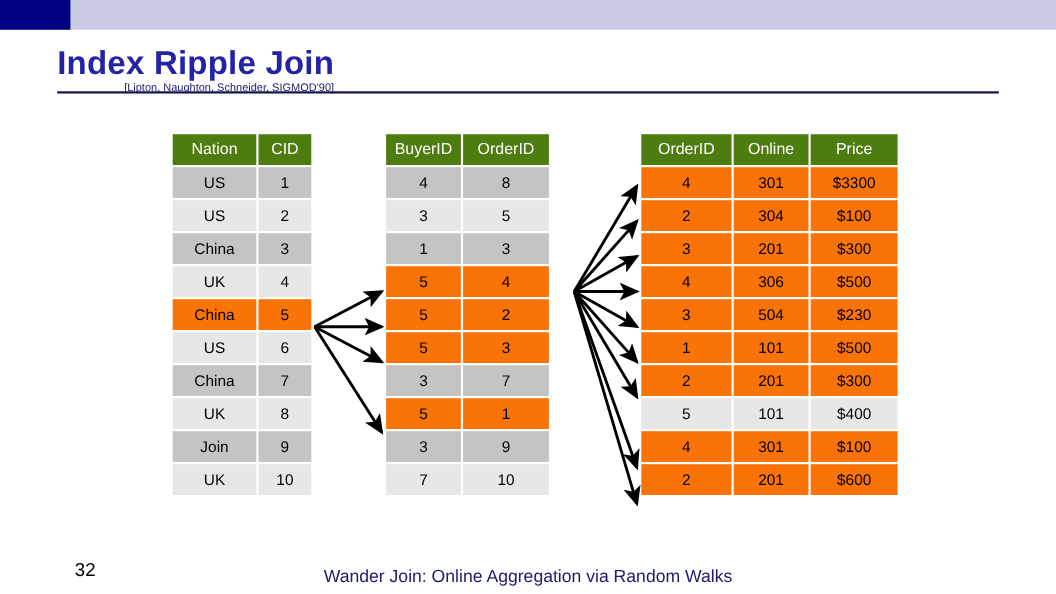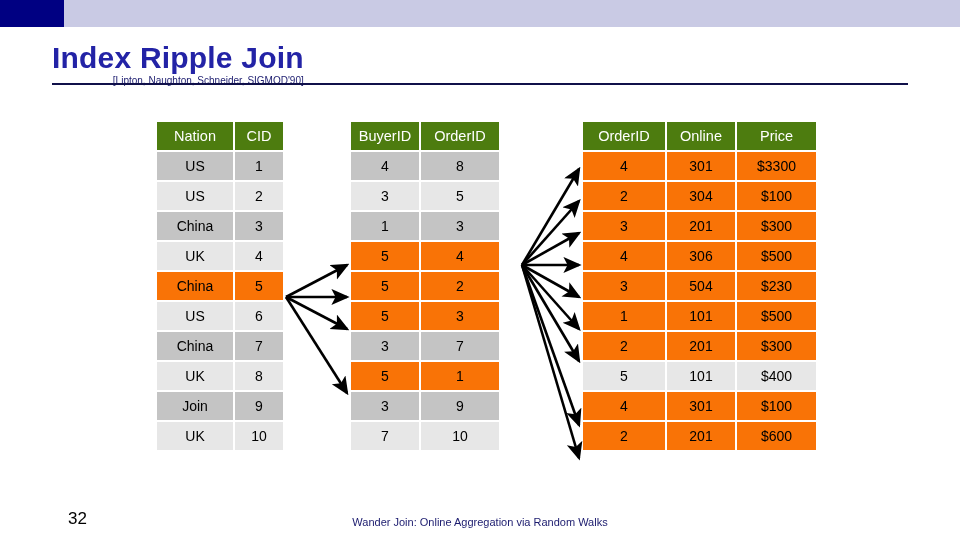--- a/index.html
+++ b/index.html
@@ -66,21 +66,21 @@
   
   .arrows { position: absolute; left: 0; top: 0; width: 960px; height: 540px; pointer-events: none; }
 
   
   .page-num {
     position: absolute; left: 54px; top: 509px;
     font-size: 17px; color: #000000; margin-left: 14px;
   }
   .footer-note {
     position: absolute; left: 0; top: 516px; width: 960px;
-    text-align: center; font-size: 11px; color: #1b1b6e;
+    text-align: center; font-size: 16px; color: #1b1b6e;
   }
 </style>
 </head>
 <body>
 
 <div class="slide">
 
   <div class="topbar">
     <div class="topbar-block"></div>
   </div>

